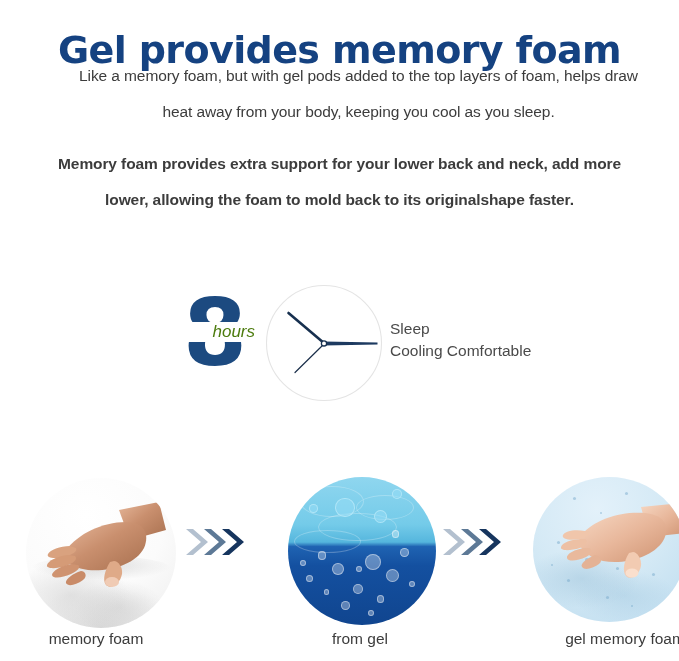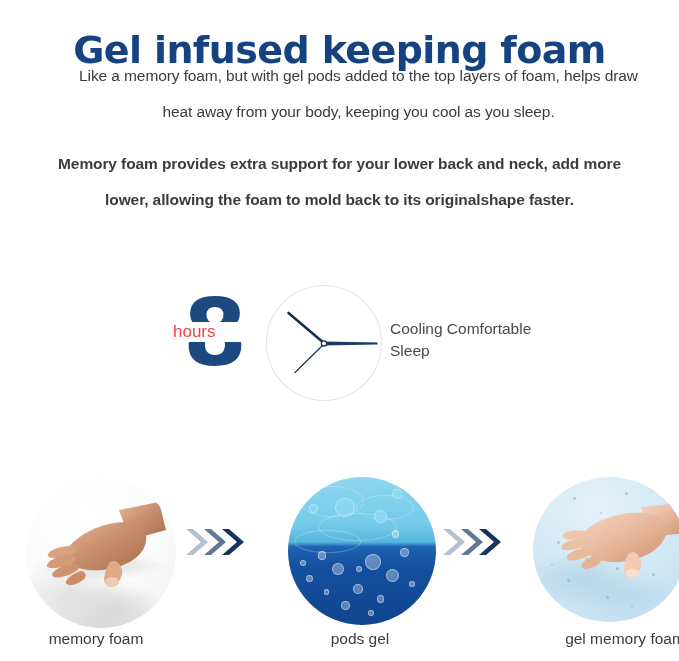--- a/index.html
+++ b/index.html
@@ -77,27 +77,28 @@
     color: #1c4a80;
     text-align: center;
     font-family: "DejaVu Sans", sans-serif;
     letter-spacing: -2px;
   }
   .hours-badge .hours-word {
     position: absolute;
     left: -9px;
     top: 34px;
     width: 82px;
-    text-align: left;
+    text-align: right;
     font-size: 17px;
     line-height: 20px;
     font-weight: 400;
-    color: #ef4444;
+    color: #4d7c0f;
     background: #ffffff;
     font-family: "Liberation Sans", sans-serif;
+    font-style: italic;
   }
 
   
   .clock {
     position: absolute;
     left: 265px;
     top: 4px;
     width: 118px;
     height: 118px;
   }
@@ -231,21 +232,21 @@
     top: 55px;
     width: 62px;
     height: 34px;
   }
   .chevrons.a1 { left: 183px; }
   .chevrons.a2 { left: 440px; }
 </style>
 </head>
 <body>
 
-<h1 class="title">Gel infused keeping foam</h1>
+<h1 class="title">Gel provides memory foam</h1>
 
 <div class="copy para1">
   <span class="line">Like a memory foam, but with gel pods added to the top layers of foam, helps draw</span>
   <span class="line">heat away from your body, keeping you cool as you sleep.</span>
 </div>
 
 <div class="copy para2">
   <span class="line">Memory foam provides extra support for your lower back and neck, add more</span>
   <span class="line">lower, allowing the foam to mold back to its originalshape faster.</span>
 </div>
@@ -265,22 +266,22 @@
 
       <path d="M59.0 57.6 L112.5 58.6 L112.5 60.6 L59.0 61.4 Z" fill="#1d3a60"></path>
 
       <path d="M59.0 60.0 L30.0 88.5" stroke="#1b2f4a" stroke-width="1.2" stroke-linecap="round" fill="none"></path>
 
       <circle cx="59" cy="59.4" r="2.6" fill="#ffffff" stroke="#17304f" stroke-width="1.3"></circle>
     </svg>
   </div>
 
   <div class="clock-caption">
+    <span class="line">Sleep</span>
     <span class="line">Cooling Comfortable</span>
-    <span class="line">Sleep</span>
   </div>
 </div>
 
 <div class="product-row">
 
   <div class="product p1">
     <div class="disc">
       <div class="foam-white"></div>
       <svg class="hand" width="150" height="150" viewBox="0 0 150 150">
         <defs>
@@ -337,21 +338,21 @@
         <span class="bub" style="left:76%; top:48%; width:6%;  height:6%;"></span>
         <span class="bub" style="left:36%; top:84%; width:6%;  height:6%;"></span>
         <span class="bub" style="left:24%; top:76%; width:4%;  height:4%;"></span>
         <span class="bub" style="left:54%; top:90%; width:4%;  height:4%;"></span>
         <span class="bub" style="left:82%; top:70%; width:4%;  height:4%;"></span>
         <span class="bub" style="left:8%;  top:56%; width:4%;  height:4%;"></span>
         <span class="bub" style="left:46%; top:60%; width:4%;  height:4%;"></span>
         <span class="bub" style="left:70%; top:36%; width:5%;  height:5%;"></span>
       </div>
     </div>
-    <div class="product-label">pods gel</div>
+    <div class="product-label">from gel</div>
   </div>
 
   <div class="chevrons a2">
     <svg width="62" height="34" viewBox="0 0 62 34" aria-hidden="true">
       <path d="M3 4 L18 17 L3 30 L10 30 L25 17 L10 4 Z" fill="#b3c0cf"></path>
       <path d="M21 4 L36 17 L21 30 L28 30 L43 17 L28 4 Z" fill="#5d7996"></path>
       <path d="M39 4 L54 17 L39 30 L46 30 L61 17 L46 4 Z" fill="#16355e"></path>
     </svg>
   </div>
 

